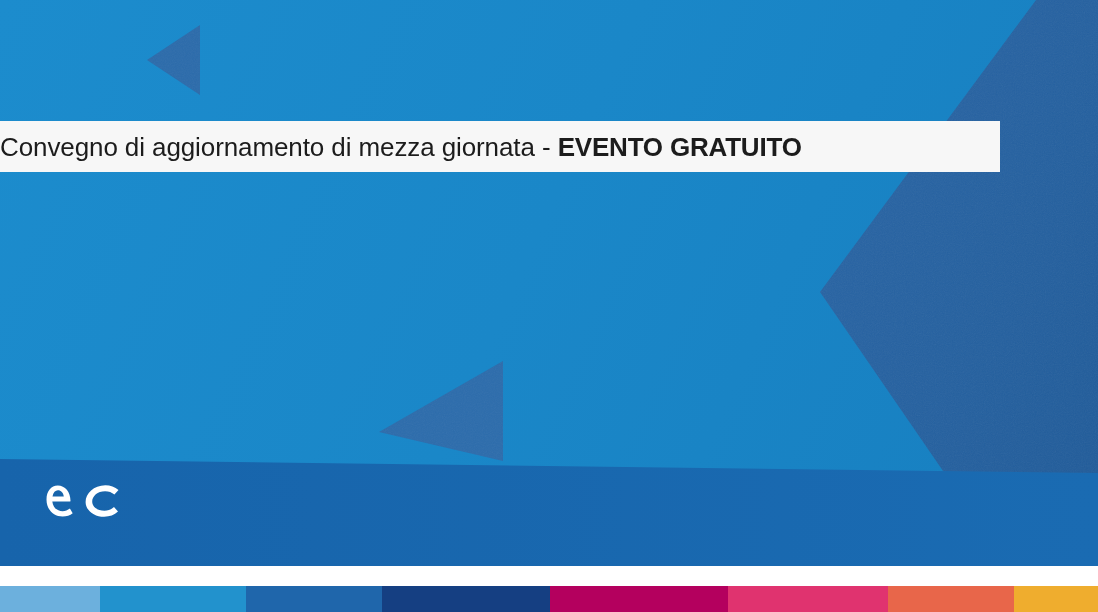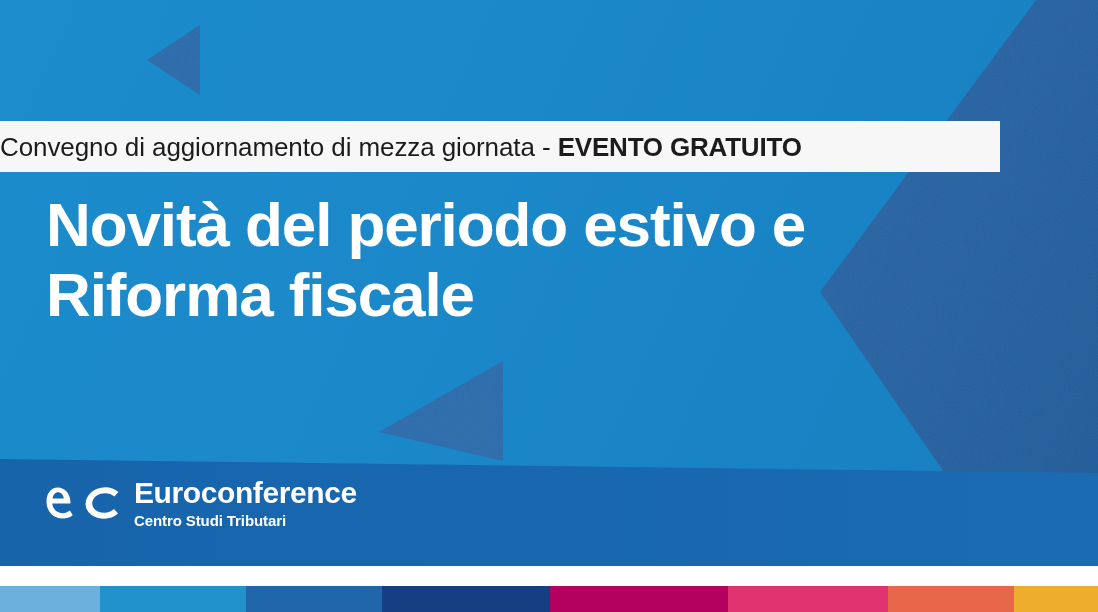--- a/index.html
+++ b/index.html
@@ -164,41 +164,35 @@
 
     <rect x="0" y="566" width="1098" height="20" fill="#ffffff"></rect>
   </svg>
 
   <div class="kicker-box">
     <div class="kicker-text">
       <span>Convegno di aggiornamento di mezza giornata - </span><span class="kicker-strong">EVENTO GRATUITO</span>
     </div>
   </div>
 
-  <div class="headline">Novità del periodo estivo e
-Riforma fiscale</div>
 
   <div class="logo">
     <svg class="logo-mark" viewBox="0 0 74 46">
 
       <path d="M24.5,23 C24.5,13.9 19.0,7.5 11.8,7.5 C5.0,7.5 0.5,13.2 0.5,21.5
                C0.5,31.5 7.3,38.5 16.6,38.5 C20.6,38.5 24.0,37.3 26.7,35.2
                L23.9,30.6 C21.7,32.3 19.3,33.2 16.6,33.2 C11.0,33.2 7.0,29.3 6.3,23.4
                L24.2,23.4 Z M6.5,18.4 C7.3,14.4 9.3,12.3 11.9,12.3
                C15.0,12.3 17.2,14.6 17.8,18.4 Z" fill="#ffffff"></path>
 
       <path d="M72.5,12.0 C68.9,8.8 64.4,7.2 59.3,7.2 C47.8,7.2 39.6,15.6 39.6,23.9
                C39.6,32.2 47.6,38.8 58.2,38.8 C63.6,38.8 68.4,37.0 72.0,33.6
                L68.0,29.0 C65.4,31.4 62.1,32.8 58.5,32.8 C51.4,32.8 46.2,28.9 46.2,23.6
                C46.2,18.0 51.6,13.2 59.1,13.2 C62.7,13.2 65.9,14.4 68.4,16.6 Z" fill="#ffffff"></path>
     </svg>
-    <div class="logo-words">
-      <div class="logo-title">Euroconference</div>
-      <div class="logo-sub">Centro Studi Tributari</div>
-    </div>
   </div>
 
   <div class="color-strip">
       <div class="swatch" style="background: rgb(108, 176, 221); width: 100px;"></div>
       <div class="swatch" style="background: rgb(34, 146, 205); width: 146px;"></div>
       <div class="swatch" style="background: rgb(31, 102, 171); width: 136px;"></div>
       <div class="swatch" style="background: rgb(21, 63, 130); width: 168px;"></div>
       <div class="swatch" style="background: rgb(180, 0, 94); width: 178px;"></div>
       <div class="swatch" style="background: rgb(224, 51, 111); width: 160px;"></div>
       <div class="swatch" style="background: rgb(232, 102, 74); width: 126px;"></div>

